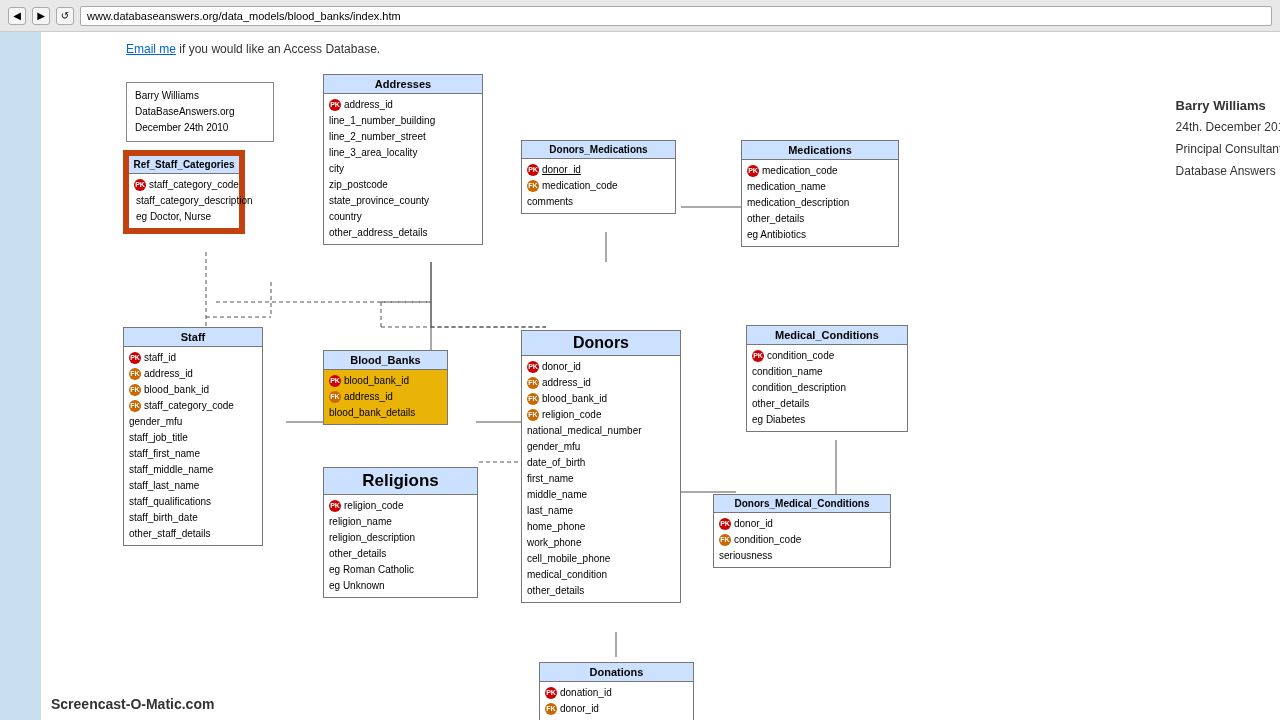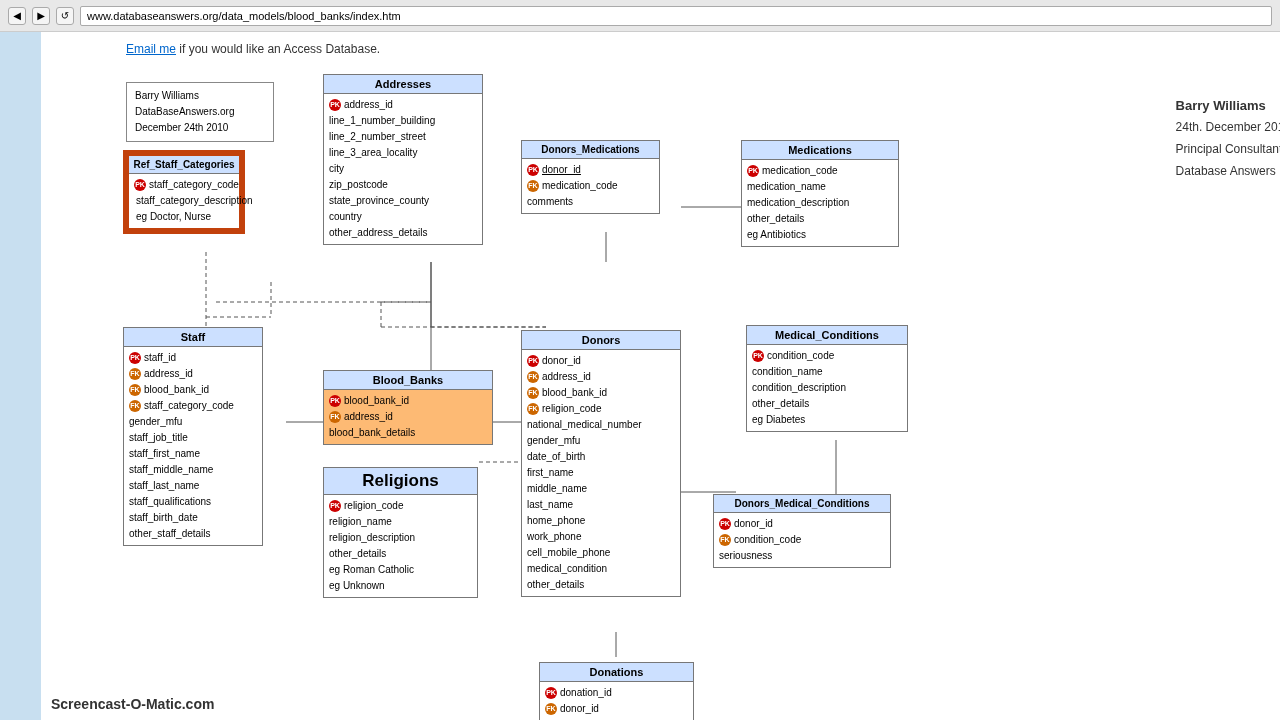--- a/index.html
+++ b/index.html
@@ -165,21 +165,21 @@
       <div>line_2_number_street</div>
       <div>line_3_area_locality</div>
       <div>city</div>
       <div>zip_postcode</div>
       <div>state_province_county</div>
       <div>country</div>
       <div>other_address_details</div>
     </div>
   </div>
 
-  <div style="position:absolute;top:108px;left:480px;background:white;border:1px solid #777;width:139px;">
+  <div style="position:absolute;top:108px;left:480px;background:white;border:1px solid #777;width:155px;">
     <div style="background:#cce0ff;border-bottom:1px solid #777;text-align:center;font-weight:bold;font-size:10px;padding:3px 4px;">Donors_Medications</div>
     <div style="padding:3px 5px;font-size:10px;line-height:1.6;">
       <div style="display:flex;align-items:center;gap:3px;">
         <span class="pk-icon">PK</span>
         <span style="text-decoration:underline;">donor_id</span>
       </div>
       <div style="display:flex;align-items:center;gap:3px;">
         <span class="fk-icon">FK</span>
         <span>medication_code</span>
       </div>
@@ -224,37 +224,37 @@
       <div>staff_job_title</div>
       <div>staff_first_name</div>
       <div>staff_middle_name</div>
       <div>staff_last_name</div>
       <div>staff_qualifications</div>
       <div>staff_birth_date</div>
       <div>other_staff_details</div>
     </div>
   </div>
 
-  <div style="position:absolute;top:338px;left:282px;background:#fdba74;border:1px solid #777;width:170px;">
+  <div style="position:absolute;top:318px;left:282px;background:#eab308;border:1px solid #777;width:125px;">
     <div style="background:#cce0ff;border-bottom:1px solid #777;text-align:center;font-weight:bold;font-size:11px;padding:3px 4px;">Blood_Banks</div>
     <div style="padding:3px 5px;font-size:10px;line-height:1.6;">
       <div style="display:flex;align-items:center;gap:3px;">
         <span class="pk-icon">PK</span>
         <span>blood_bank_id</span>
       </div>
       <div style="display:flex;align-items:center;gap:3px;">
         <span class="fk-icon">FK</span>
         <span>address_id</span>
       </div>
       <div>blood_bank_details</div>
     </div>
   </div>
 
   <div style="position:absolute;top:298px;left:480px;background:white;border:1px solid #777;width:160px;">
-    <div style="background:#cce0ff;border-bottom:1px solid #777;text-align:center;font-weight:bold;font-size:11px;padding:3px 4px;">Donors</div>
+    <div style="background:#cce0ff;border-bottom:1px solid #777;text-align:center;font-weight:bold;font-size:16px;padding:3px 4px;">Donors</div>
     <div style="padding:3px 5px;font-size:10px;line-height:1.6;">
       <div style="display:flex;align-items:center;gap:3px;">
         <span class="pk-icon">PK</span>
         <span>donor_id</span>
       </div>
       <div style="display:flex;align-items:center;gap:3px;">
         <span class="fk-icon">FK</span>
         <span>address_id</span>
       </div>
       <div style="display:flex;align-items:center;gap:3px;">

